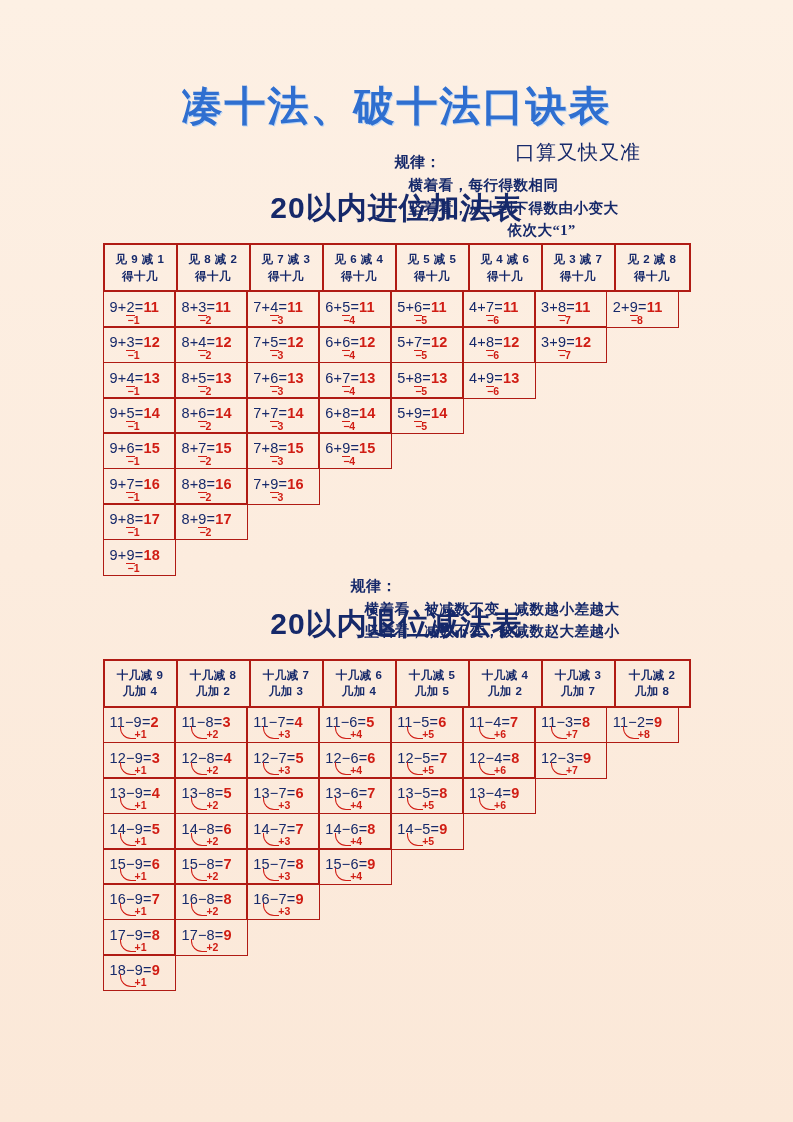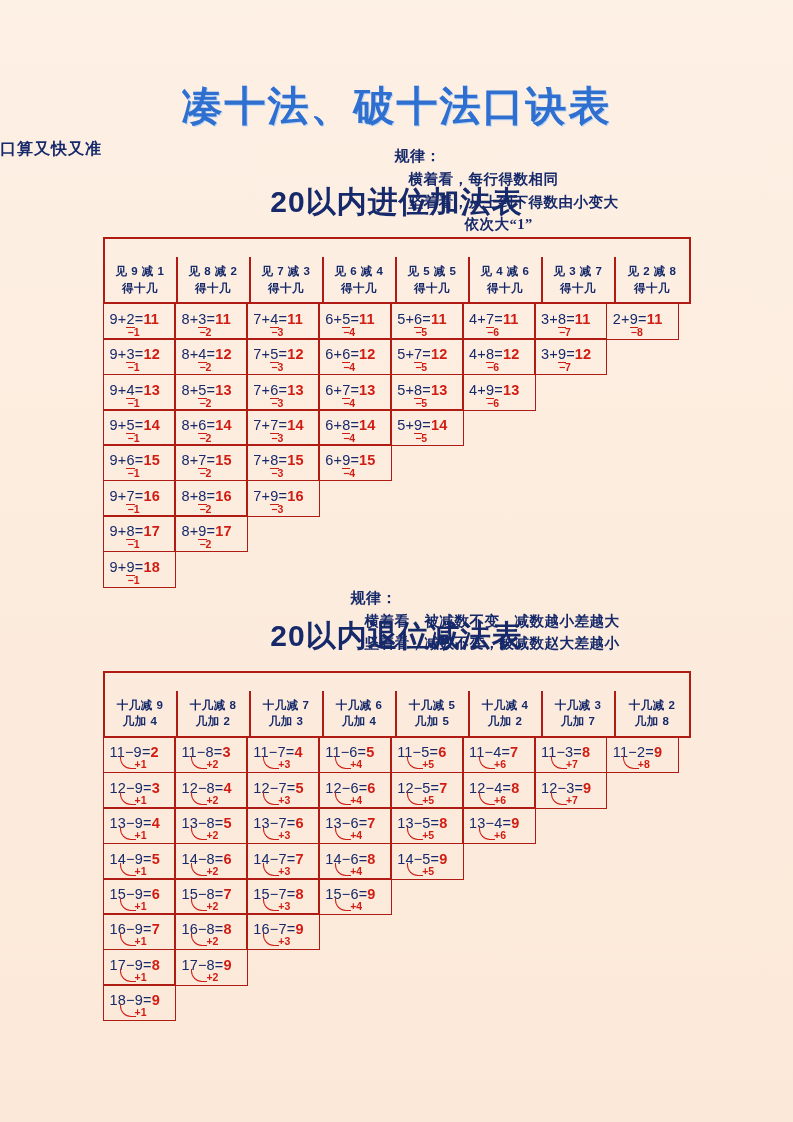--- a/index.html
+++ b/index.html
@@ -25,24 +25,24 @@
     font-family: "Liberation Serif", serif;
     font-weight: bold;
     font-size: 41px;
     letter-spacing: 2px;
     color: #2f6fd0;
     padding-top: 84px;
     line-height: 1.1;
     text-shadow: 1px 1px 0 #bcd6f5;
   }
   .sub-title {
-    text-align: left;
+    text-align: right;
     font-family: "Liberation Sans", sans-serif;
-    font-weight: bold;
-    font-size: 16px;
+    font-weight: normal;
+    font-size: 20px;
     color: #16296a;
     padding-right: 152px;
     padding-top: 10px;
     letter-spacing: 1px;
   }
   .section-title {
     text-align: center;
     font-family: Liberation Sans, sans-serif;
     font-weight: bold;
     font-size: 30px;
@@ -66,21 +66,20 @@
     width: 73.5px;
     box-sizing: border-box;
     border-right: 2px solid #b01b14;
     text-align: center;
     font-size: 11.5px;
     line-height: 1.45;
     padding: 6px 0 6px 0;
     color: #16296a;
     font-weight: bold;
     letter-spacing: 0.5px;
-    margin-top: 18px;
   }
   .hdr-cell:last-child { border-right: none; }
   .hdr-cell span { display: block; }
 
   .grid-row {
     display: flex;
   }
   .cell {
     width: 73.5px;
     height: 37px;
@@ -144,21 +143,21 @@
     font-size: 14.5px;
     line-height: 1.55;
     letter-spacing: 0.5px;
     margin-top: 16px;
   }
   .note .nt-title {
     font-size: 15px;
   }
   .note .ln { display: block; }
   .note .ind1 { padding-left: 14px; }
-  .note .ind2 { padding-left: 70px; }
+  .note .ind2 { padding-left: 70px; text-align: center; }
 </style>
 </head>
 <body>
 
 <div class="page">
 
   <div class="main-title">凑十法、破十法口诀表</div>
   <div class="sub-title">口算又快又准</div>
 
   <div class="section-title sec1-title">20以内进位加法表</div>

